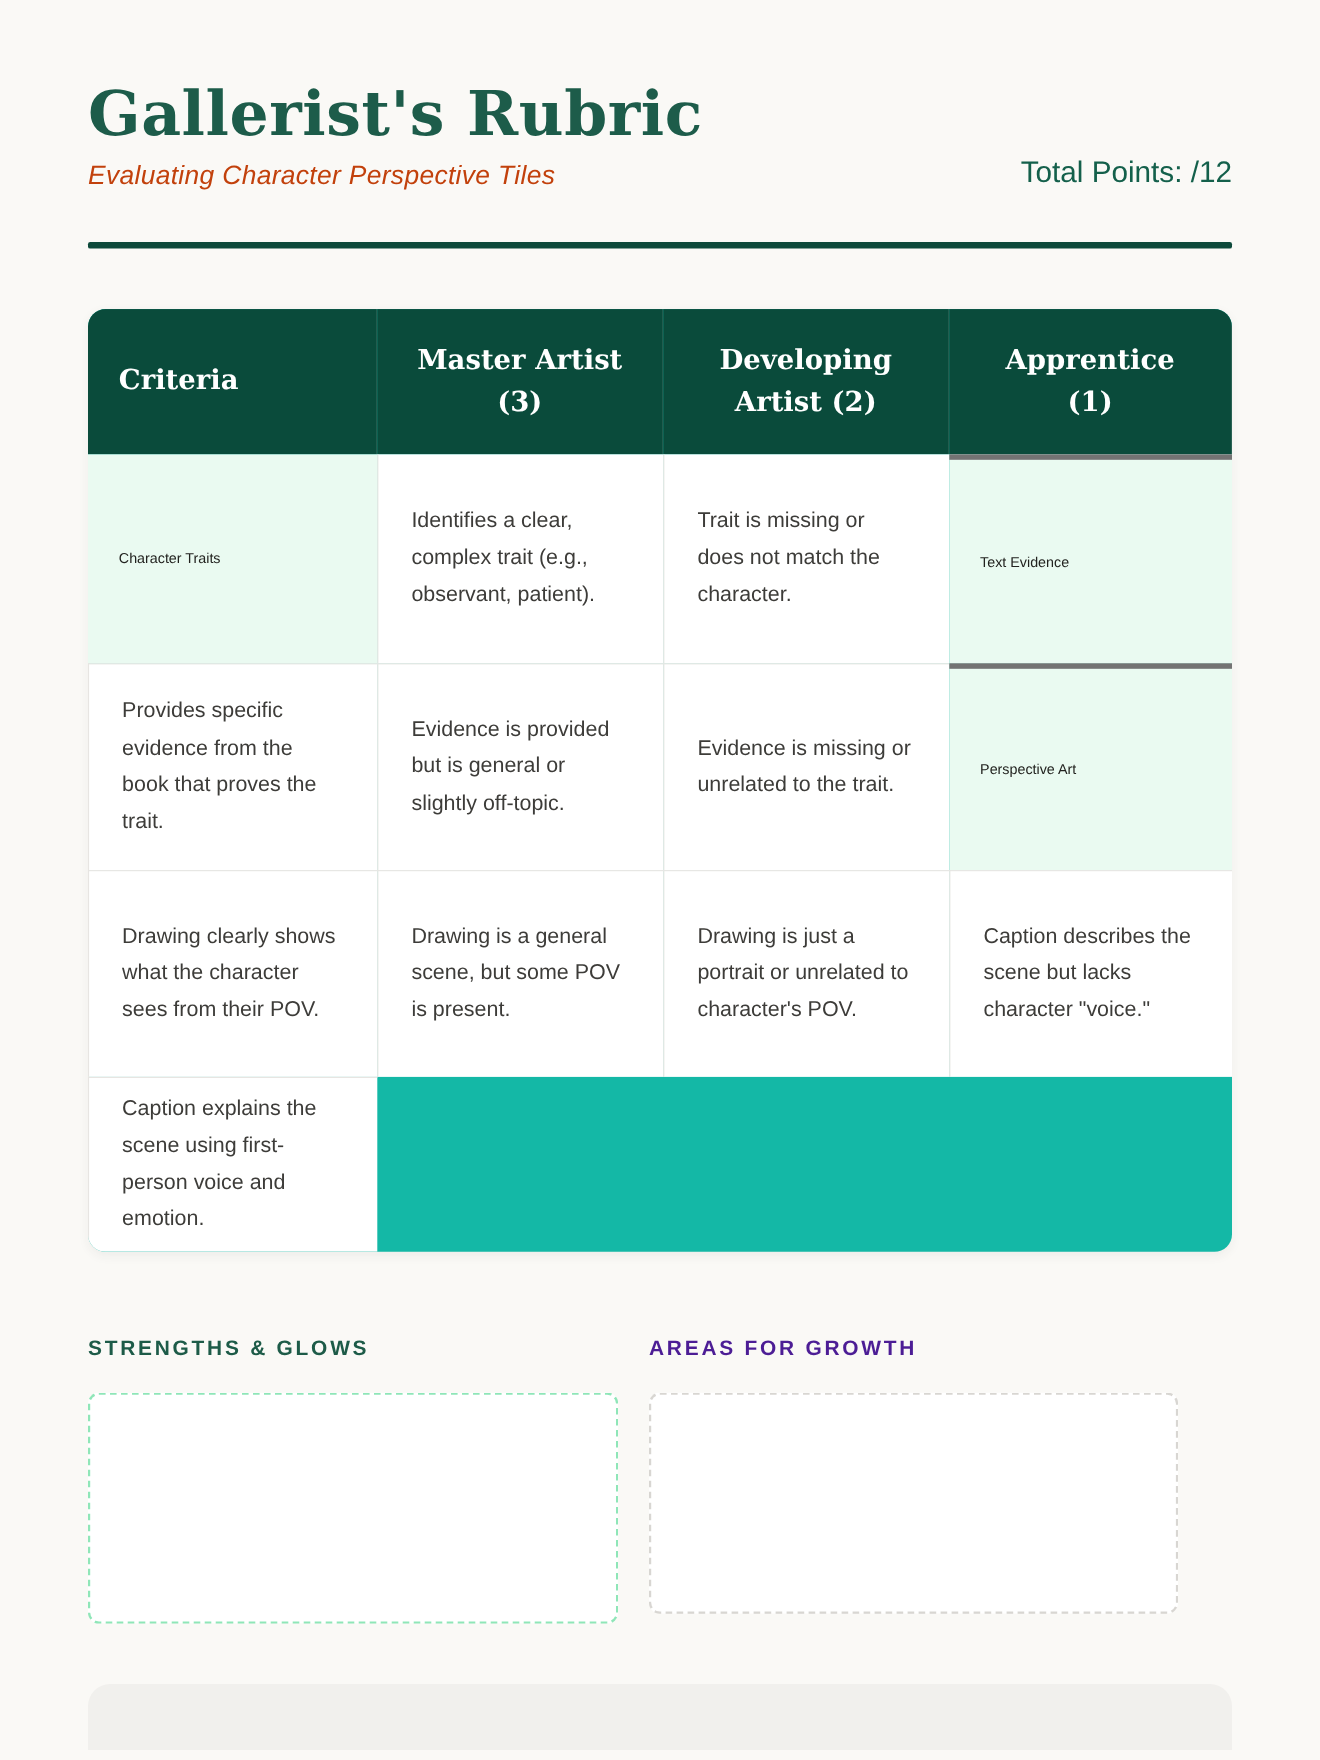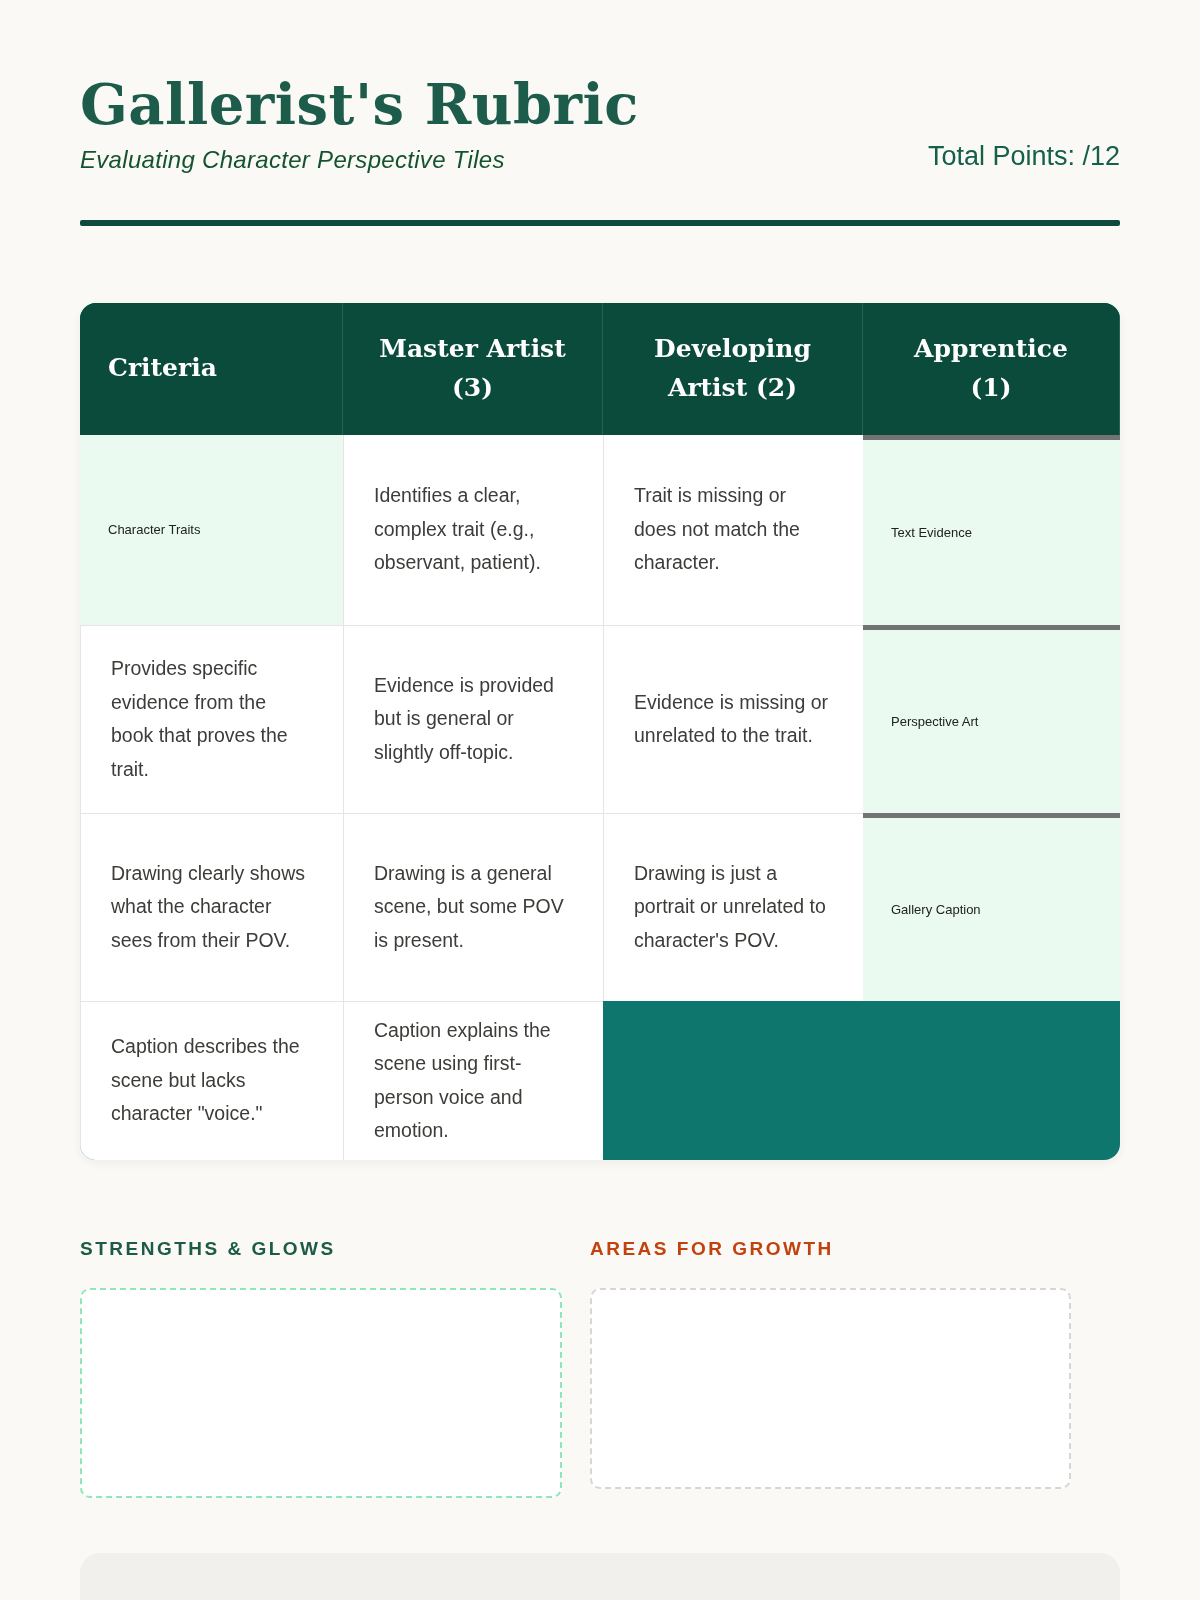--- a/index.html
+++ b/index.html
@@ -25,46 +25,46 @@
     font-size: 56px;
     line-height: 1.1;
     color: #1d5c4a;
     letter-spacing: 0.5px;
     text-align: right;
   }
   .page-subtitle {
     margin-top: 10px;
     font-style: italic;
     font-size: 24px;
-    color: #14532d;
+    color: #c2410c;
     letter-spacing: 0.3px;
   }
   .total-points {
     font-size: 27px;
     font-weight: normal;
     color: #14604b;
     padding-bottom: 2px;
     white-space: nowrap;
   }
   .divider {
     margin-top: 46px;
     height: 6px;
     background: #0d4a3b;
     border-radius: 2px;
   }
 
   
   .rubric-table {
-    margin-top: 77px;
+    margin-top: 55px;
     display: grid;
     grid-template-columns: 263px 260px 260px 257px;
     grid-template-rows: 132px 190px 188px 188px 159px;
     border-radius: 16px;
     overflow: hidden;
-    background: #0f766e;
+    background: #14b8a6;
     box-shadow: 0 3px 10px rgba(50,50,45,0.06);
   }
   .th {
     background: #0a4b3b;
     color: #ffffff;
     font-family: "DejaVu Serif", serif;
     font-weight: 700;
     font-size: 25px;
     line-height: 1.55;
     display: flex;
@@ -110,21 +110,21 @@
     column-gap: 55px;
     align-items: start;
     gap: 28px;
   }
   .note-label {
     font-size: 19px;
     font-weight: bold;
     letter-spacing: 2.5px;
   }
   .note-label.green { color: #1d5b48; }
-  .note-label.gray { color: #c2410c; }
+  .note-label.gray { color: #4c1d95; }
   .note-box {
     margin-top: 28px;
     background: #ffffff;
     border-radius: 10px;
   }
   .note-box.green { border: 2px dashed #8fe6b8; height: 210px; }
   .note-box.gray  { border: 2px dashed #d8d6d2; height: 201px; }
 
   
   .footer-panel {
@@ -179,21 +179,20 @@
     <div class="td row-border">
         <span>Drawing clearly shows what the character sees from their POV.</span>
       </div>
     <div class="td row-border">
         <span>Drawing is a general scene, but some POV is present.</span>
       </div>
     <div class="td row-border">
         <span>Drawing is just a portrait or unrelated to character's POV.</span>
       </div>
 
-    <div class="td-criteria row-border-mint">Gallery Caption</div>
     <div class="td row-border">
         <span>Caption describes the scene but lacks character "voice."</span>
       </div>
     <div class="td row-border">
         <span>Caption explains the scene using first-person voice and emotion.</span>
       </div>
   </div>
 
   <div class="notes">
     <div>

